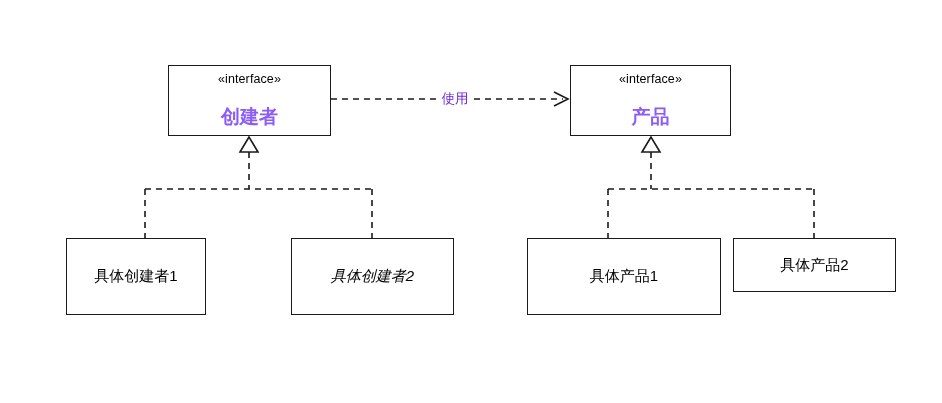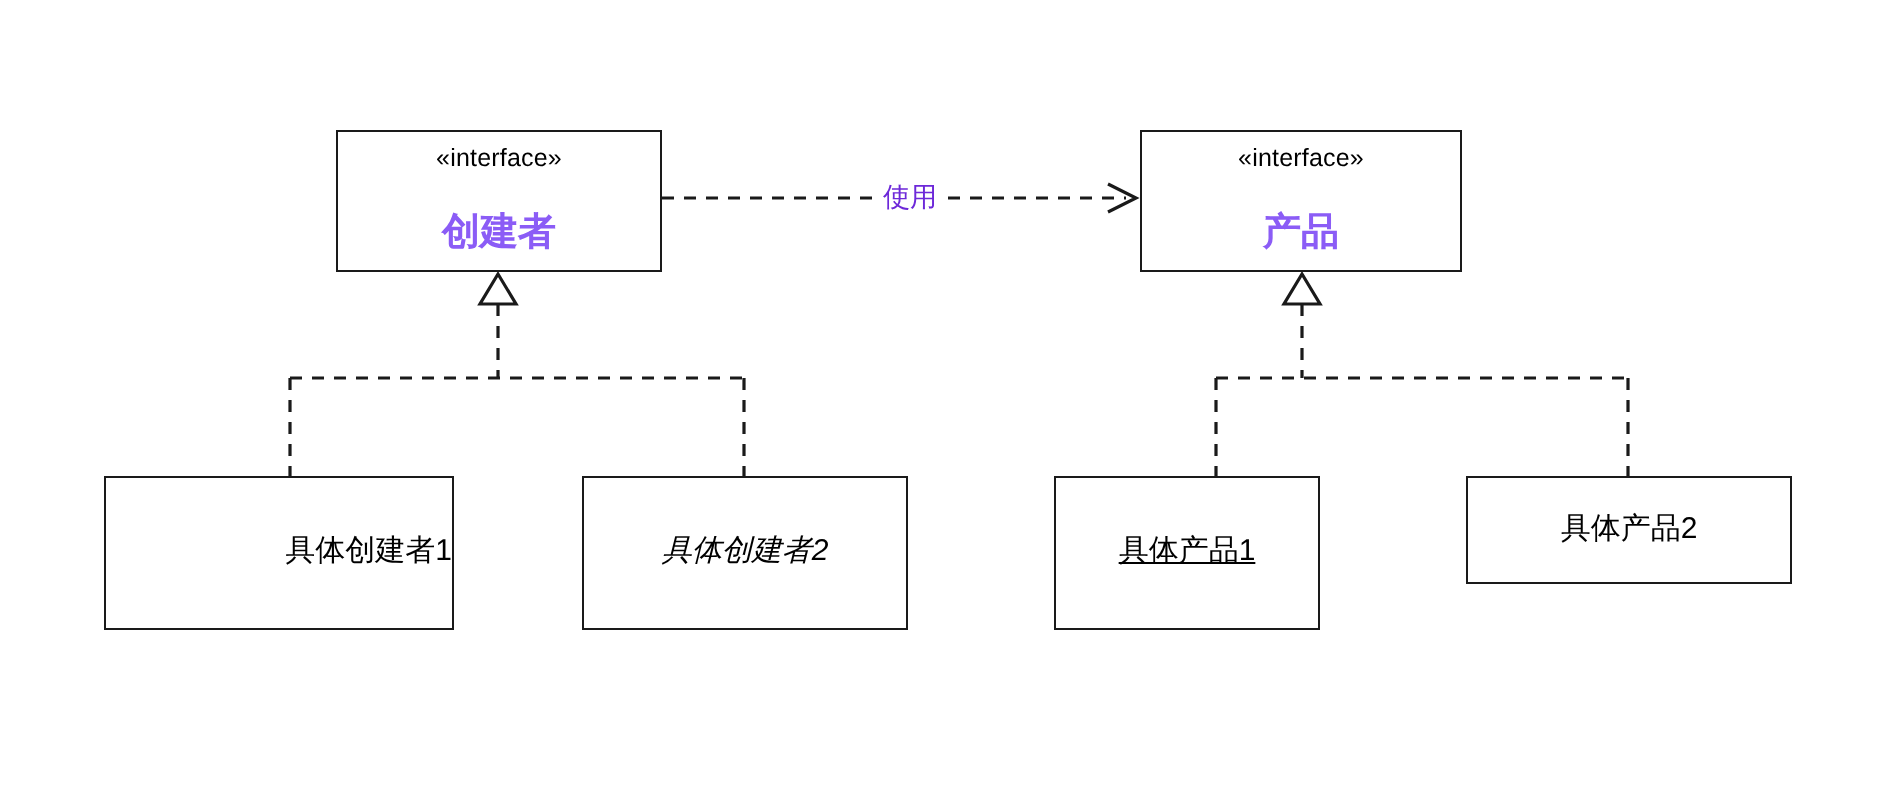--- a/index.html
+++ b/index.html
@@ -99,29 +99,29 @@
   <div class="uml-box" style="left:168px; top:65px; width:163px; height:71px;">
     <div class="stereotype">«interface»</div>
     <div class="classname">创建者</div>
   </div>
 
   <div class="uml-box" style="left:570px; top:65px; width:161px; height:71px;">
     <div class="stereotype">«interface»</div>
     <div class="classname">产品</div>
   </div>
 
-  <div class="uml-box" style="left:52px; top:238px; width:175px; height:77px;align-items:flex-end;">
+  <div class="uml-box" style="left:66px; top:238px; width:140px; height:77px;">
     <div class="concrete-label">具体创建者1</div>
   </div>
 
   <div class="uml-box" style="left:291px; top:238px; width:163px; height:77px;font-style:italic;">
     <div class="concrete-label">具体创建者2</div>
   </div>
 
-  <div class="uml-box" style="left:527px; top:238px; width:133px; height:77px;text-decoration:underline;">
+  <div class="uml-box" style="left:527px; top:238px; width:194px; height:77px;">
     <div class="concrete-label">具体产品1</div>
   </div>
 
   <div class="uml-box" style="left:733px; top:238px; width:163px; height:54px;">
     <div class="concrete-label">具体产品2</div>
   </div>
 
   <div class="edge-label" style="left:455px; top:99px;">使用</div>
 
 </div>

